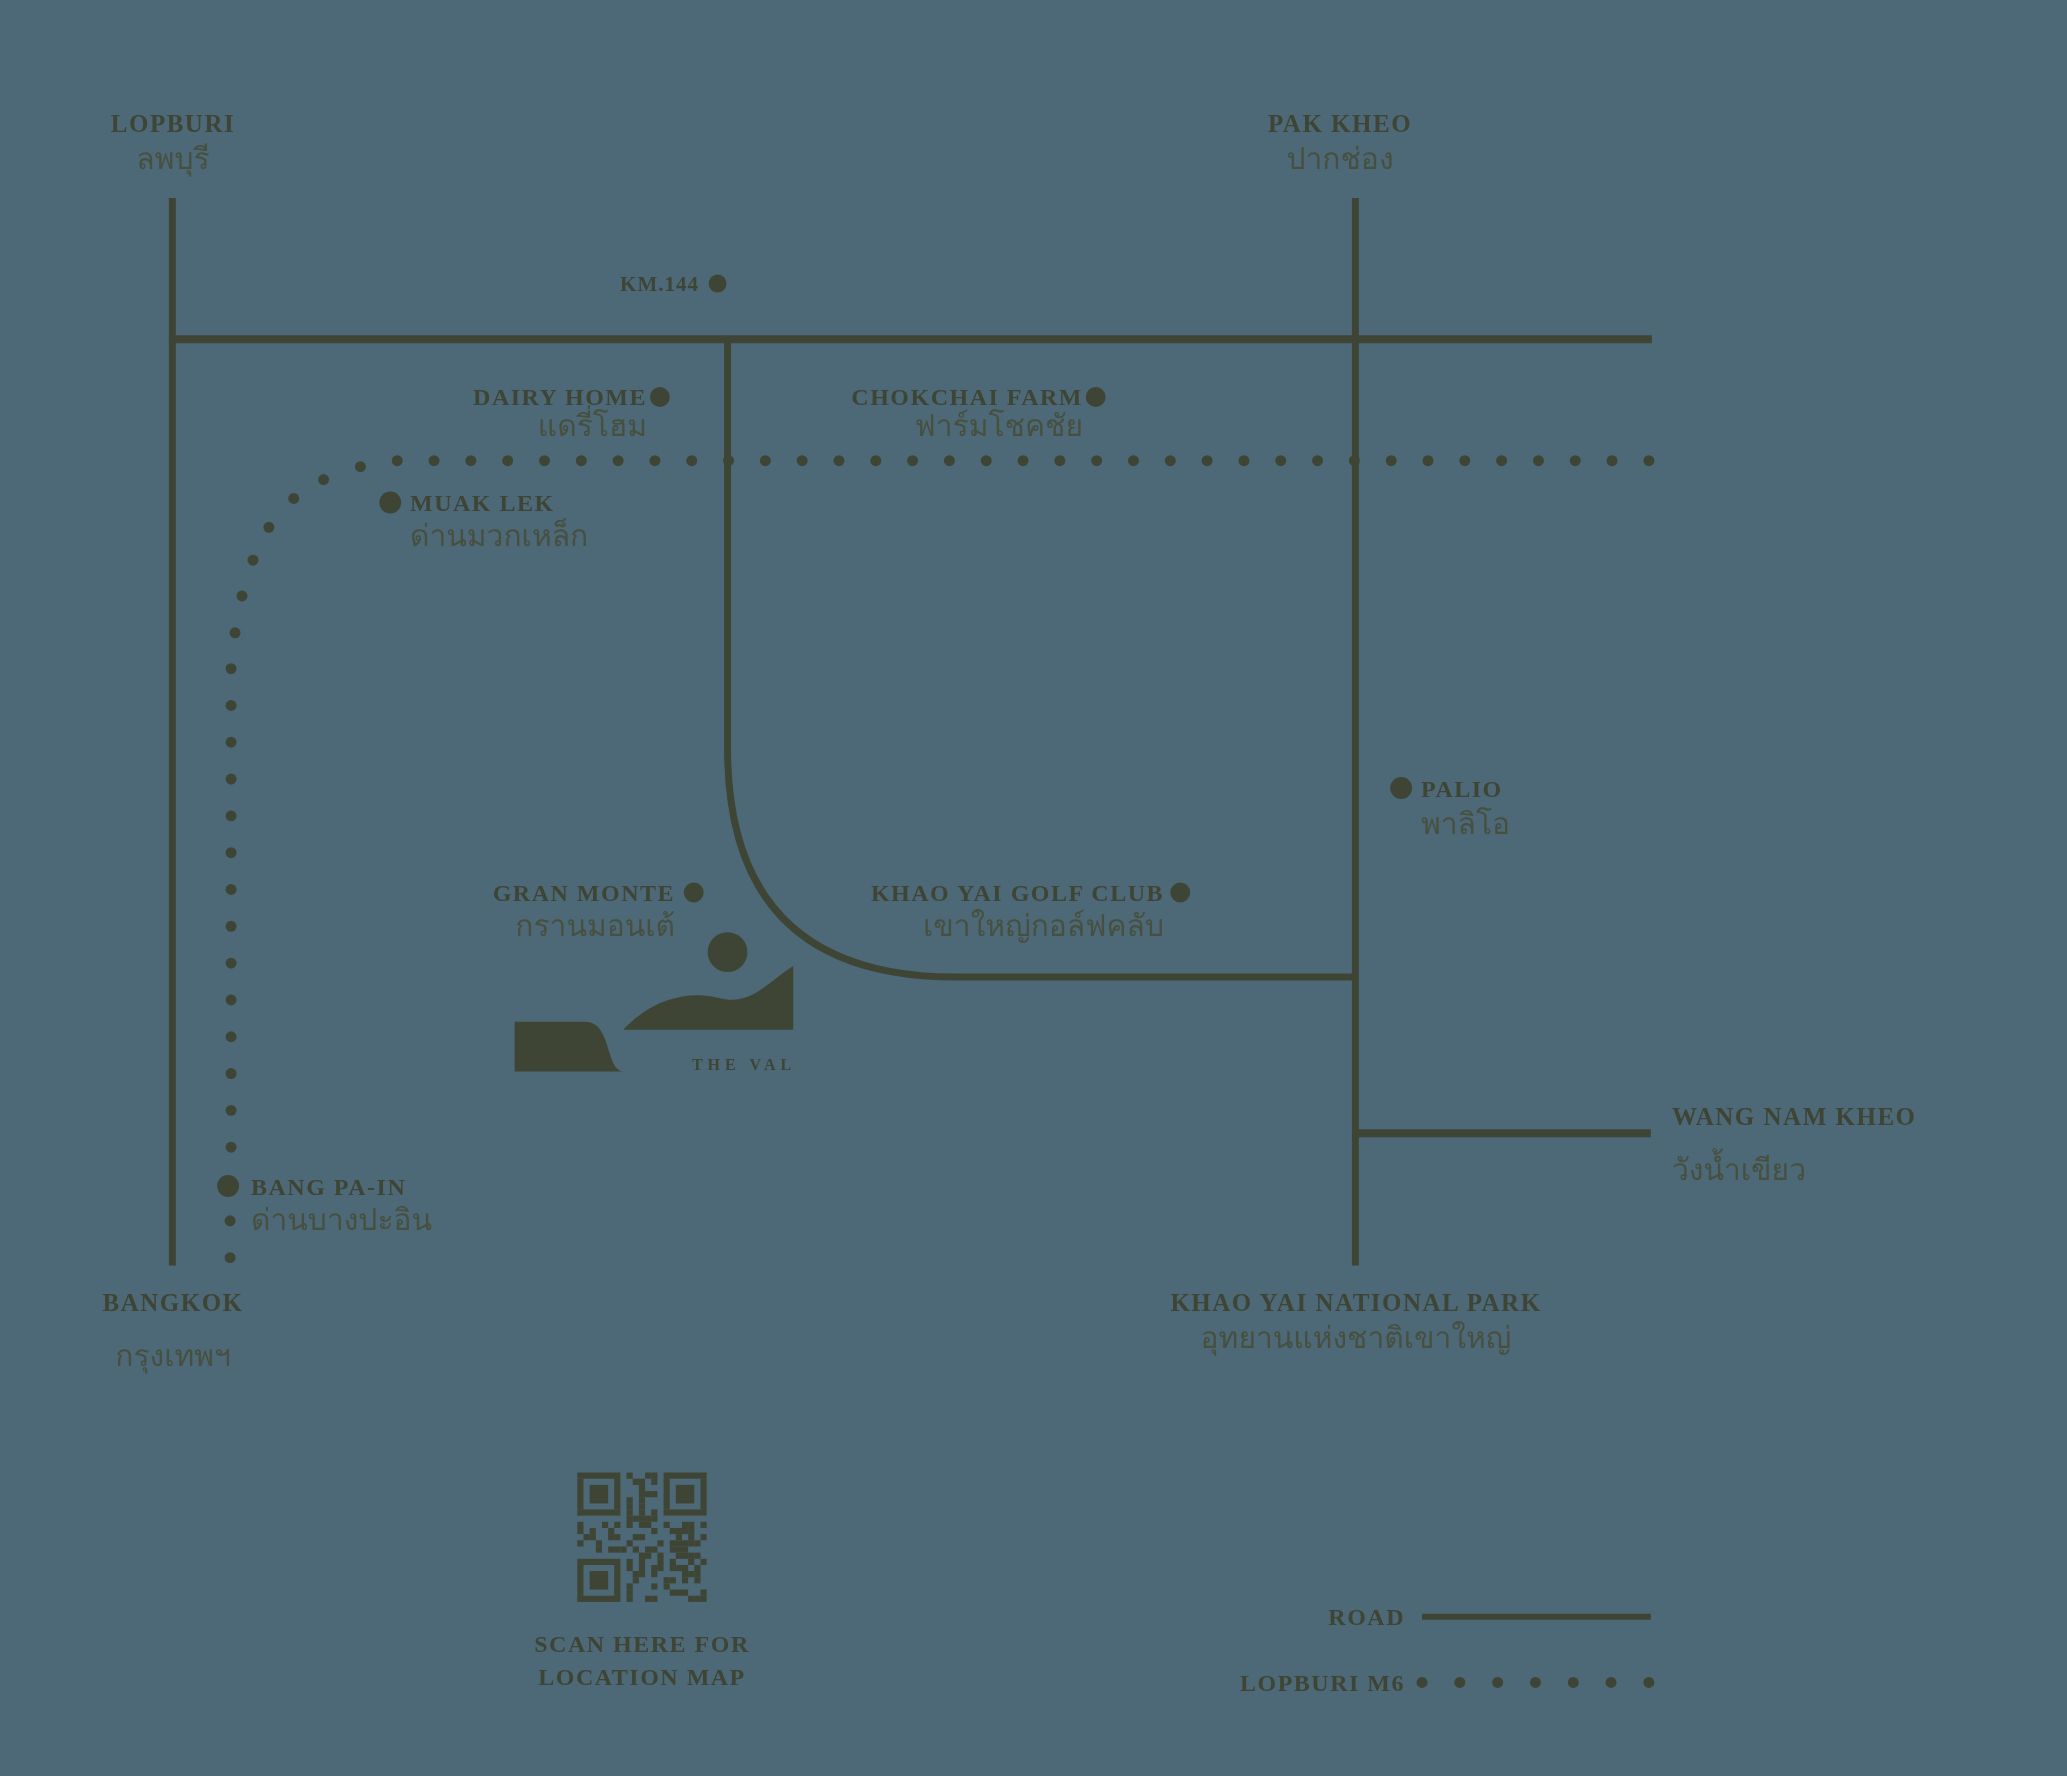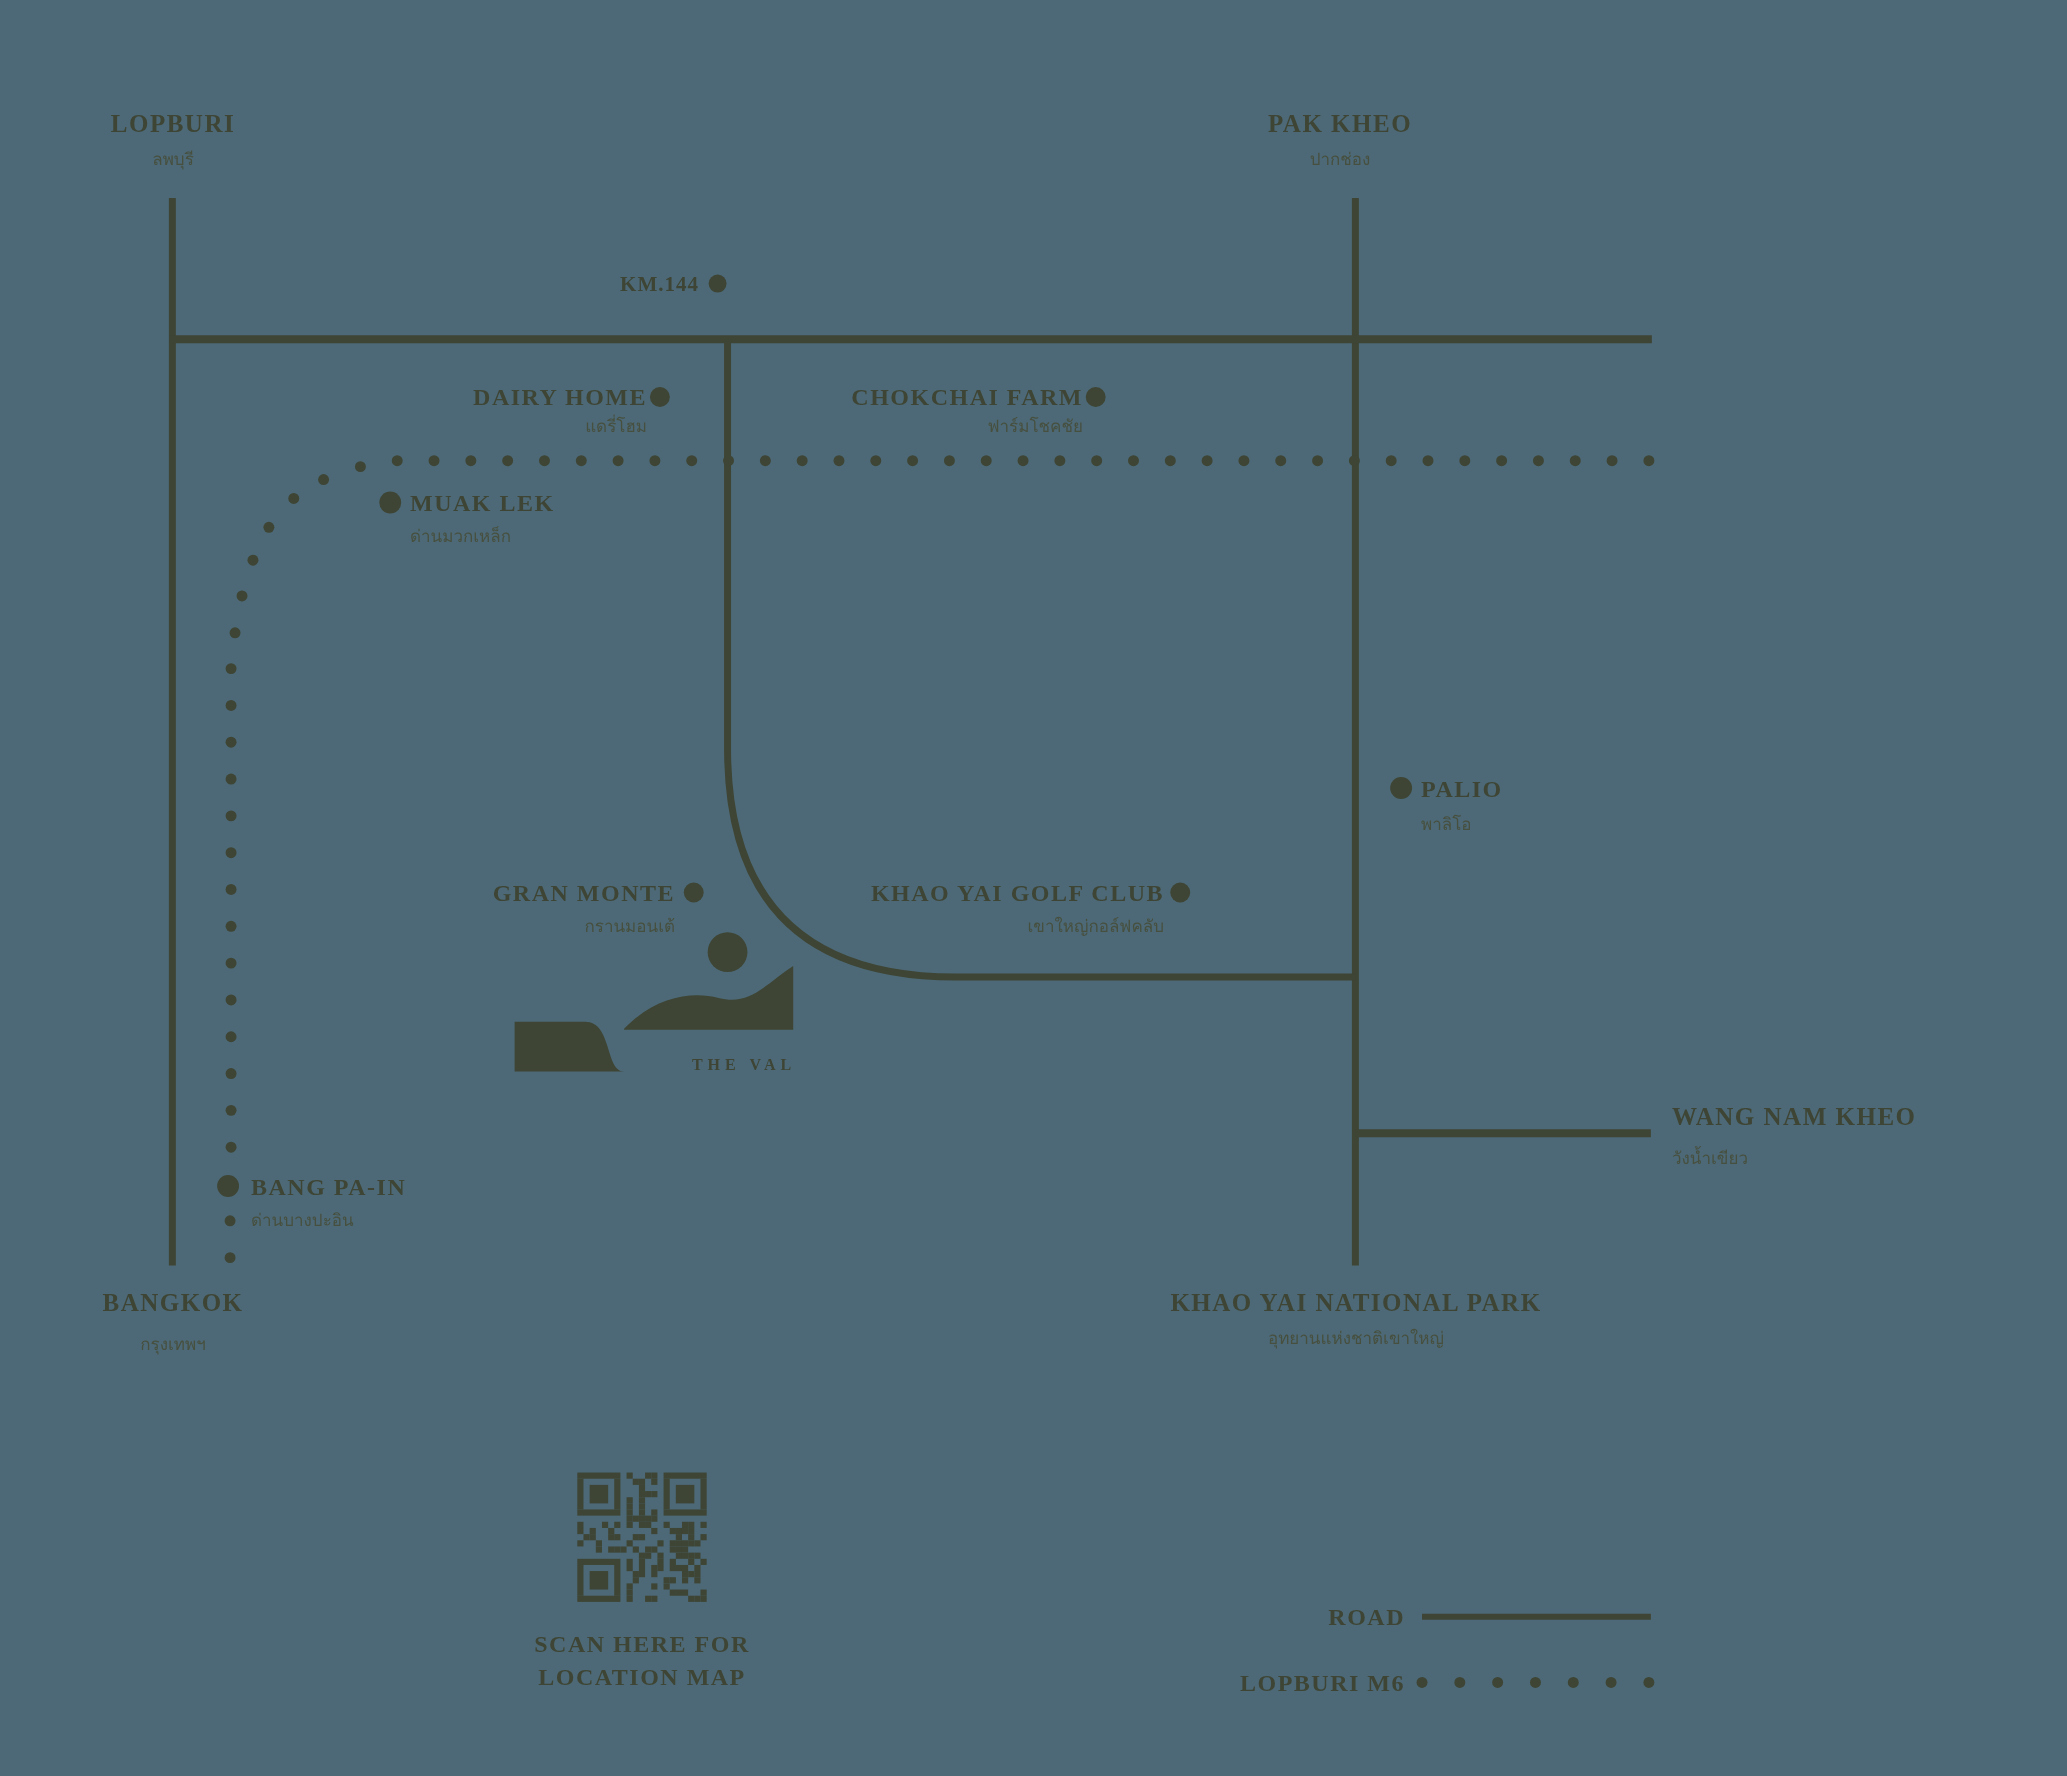--- a/index.html
+++ b/index.html
@@ -13,25 +13,25 @@
   #stage{
     position:relative;width:2008px;height:1776px;background:var(--bg);
     overflow:hidden;font-family:"Liberation Serif",serif;
   }
   #roads{position:absolute;left:0;top:0;}
   .lbl{position:absolute;color:var(--ink);white-space:nowrap;}
   .en{font-family:"Liberation Serif",serif;font-weight:bold;font-size:24px;
       letter-spacing:1.5px;line-height:27px;color:var(--ink);}
   .en.city{font-size:25px;line-height:29px;}
   .en.sm{font-size:21px;line-height:26px;letter-spacing:1px;}
-  .th{font-family:"DejaVu Sans",sans-serif;font-weight:400;font-size:17px;
+  .th{font-family:"DejaVu Sans",sans-serif;font-weight:400;font-size:30px;
       line-height:30px;letter-spacing:0;color:var(--thai);}
   .ctr{text-align:center;transform:translateX(-50%);}
   .rgt{text-align:right;transform:translateX(-100%);}
-  .mt4{margin-top:4px;} .mt6{margin-top:6px;} .mt8{margin-top:12px;}
+  .mt4{margin-top:4px;} .mt6{margin-top:6px;} .mt8{margin-top:24px;}
   .logo-text{font-family:"Liberation Serif",serif;font-weight:bold;font-size:16px;
       letter-spacing:5px;line-height:20px;color:var(--ink);}
   .cap{font-family:"Liberation Serif",serif;font-weight:600;font-size:24px;
       letter-spacing:1.5px;line-height:33px;color:var(--ink);}
 </style>
 </head>
 <body>
 
 <div id="stage">
 

